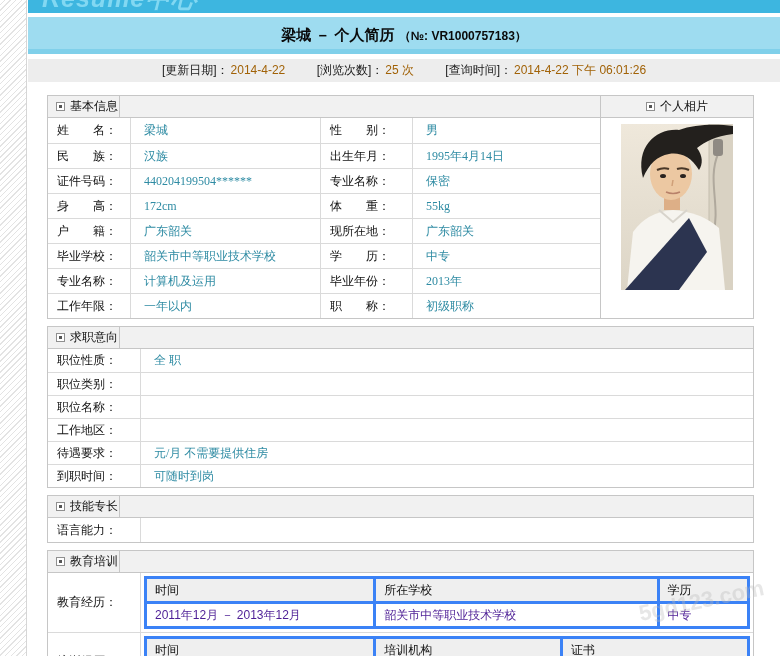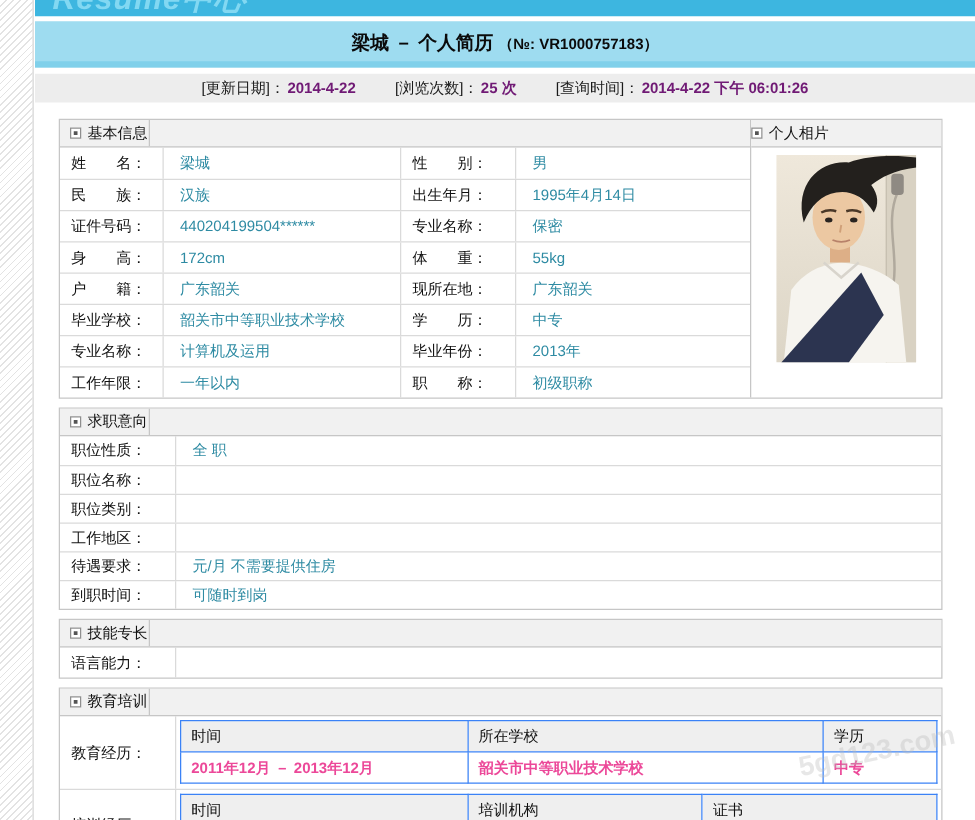--- a/index.html
+++ b/index.html
@@ -23,66 +23,66 @@
   .banner {
     margin-top:4px; height:37px; background:#9edcf0; border-bottom:5px solid #80d0ea;
     text-align:center; line-height:36px; font-weight:bold; font-size:15px; color:#0a0a0a;
   }
   .banner .title-no { font-size:12px; font-weight:bold; }
   .metabar {
     margin-top:5px; height:23px; background:#ededed; text-align:center;
     line-height:23px; font-size:12px; color:#1a1a1a; white-space:nowrap;
   }
   .meta-item { margin:0 14px; }
-  .m-value { color:#701a75; margin-left:2px;font-weight:bold; }
+  .m-value { color:#a16207; margin-left:2px; }
 
   .main { margin:13px 0 0 19px; width:707px; }
   .section { border:1px solid #c6c6c6; background:#fff; margin-bottom:7px; font-size:12px; }
 
   .sec-header { height:22px; background:#f1f1f1; border-bottom:1px solid #c6c6c6; display:flex; }
   .sec-hcell {
     width:72px; padding-left:8px; border-right:1px solid #c6c6c6;
     display:flex; align-items:center; gap:5px; color:#111; white-space:nowrap;
   }
   .marker { width:9px; height:9px; border:1px solid #8f8f8f; background:#fff; position:relative; flex:0 0 auto; }
   .marker::after { content:""; position:absolute; left:2px; top:2px; width:3px; height:3px; background:#555; }
 
   .basic-wrap { display:flex; }
   .basic-left { width:552px; }
   .b-row { display:grid; grid-template-columns:83px 190px 92px 1fr; height:25px; }
   .b-row + .b-row { border-top:1px solid #dadada; }
   .b-row > span { display:flex; align-items:center; height:100%; overflow:hidden; white-space:nowrap; }
   .cell-border { border-right:1px solid #dadada; }
   .lbl { padding-left:9px; color:#111; }
-  .val { padding-left:13px; color:#2e8ba3; }
+  .val { padding-left:13px; color:#2e8ba3;font-family:Liberation Serif, serif; }
 
   .photo-col { flex:1; border-left:1px solid #c6c6c6; }
-  .photo-col .sec-header { justify-content:flex-start; }
+  .photo-col .sec-header { justify-content:center; }
   .photo-col .sec-hcell { width:auto; border-right:none; padding-left:0; }
   .photo-wrap { padding-top:6px; display:flex; justify-content:center; }
 
   .i-row { display:grid; grid-template-columns:93px 1fr; height:23px; }
   .i-row + .i-row { border-top:1px solid #dadada; }
   .i-row > span { display:flex; align-items:center; height:100%; white-space:nowrap; }
   .skills .i-row { height:24px; }
 
   .edu-row { display:flex; min-height:58px; }
   .edu-row + .edu-row { border-top:1px solid #dadada; }
   .edu-label {
     width:93px; flex:0 0 auto; border-right:1px solid #dadada;
     display:flex; align-items:center; padding-left:9px; color:#111; white-space:nowrap;text-align:center;
   }
   .edu-table-wrap { flex:1; padding:3px; }
   table.inner { width:100%; border-collapse:collapse; table-layout:fixed; }
   table.inner th, table.inner td {
-    border:1px solid #3b82f6; height:25px; padding-left:8px;
+    border:3px solid #3b82f6; height:25px; padding-left:8px;
     font-size:12px; text-align:left; font-weight:normal; white-space:nowrap; overflow:hidden;
   }
   table.inner th { background:#efefef; color:#111; }
-  table.inner td { color:#ec4899;font-weight:bold; }
+  table.inner td { color:#4c1d95; }
 
   .watermark {
     position:absolute; left:610px; top:588px; transform:rotate(-12deg);
     font-size:22px; font-weight:bold; color:rgba(185,185,185,0.35);
     pointer-events:none; white-space:nowrap;
   }
 </style>
 </head>
 <body>
 
@@ -209,25 +209,25 @@
         <div class="sec-hcell">
           <span class="marker"></span>
           <span>求职意向</span>
         </div>
       </div>
       <div class="i-row">
         <span class="lbl cell-border">职位性质：</span>
         <span class="val">全 职</span>
       </div>
       <div class="i-row">
+        <span class="lbl cell-border">职位类别：</span>
+        <span class="val"></span>
+      </div>
+      <div class="i-row">
         <span class="lbl cell-border">职位名称：</span>
-        <span class="val"></span>
-      </div>
-      <div class="i-row">
-        <span class="lbl cell-border">职位类别：</span>
         <span class="val"></span>
       </div>
       <div class="i-row">
         <span class="lbl cell-border">工作地区：</span>
         <span class="val"></span>
       </div>
       <div class="i-row">
         <span class="lbl cell-border">待遇要求：</span>
         <span class="val">元/月 不需要提供住房</span>
       </div>

